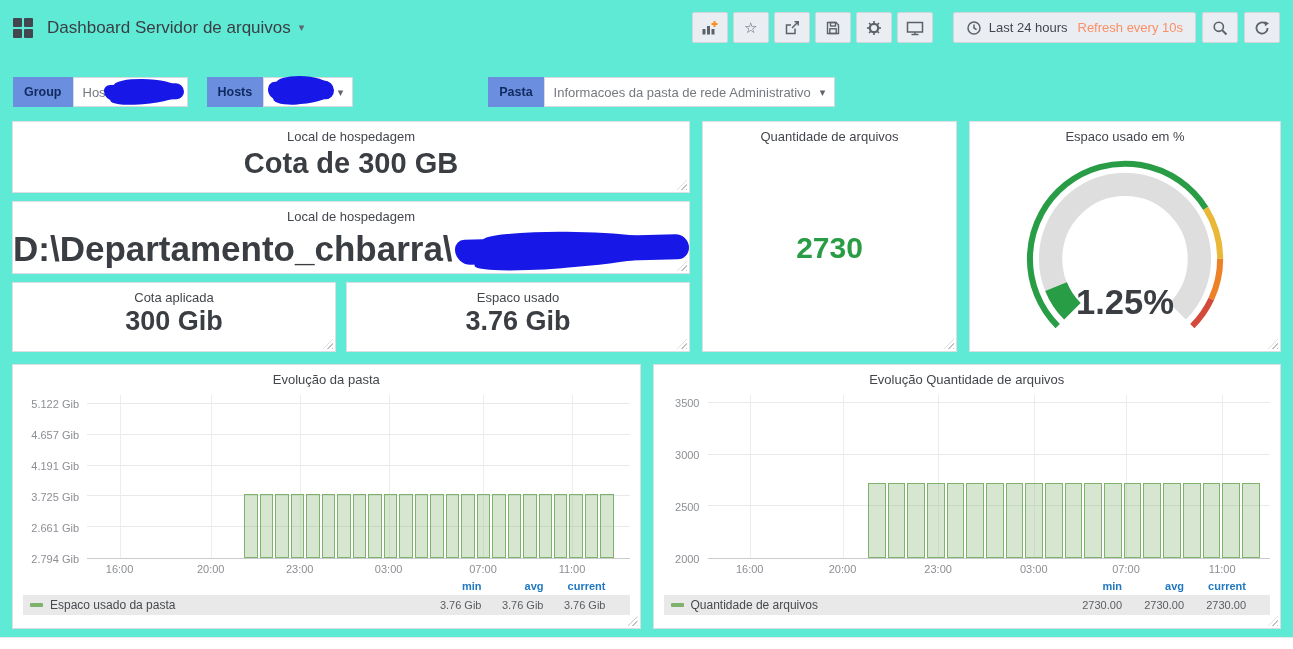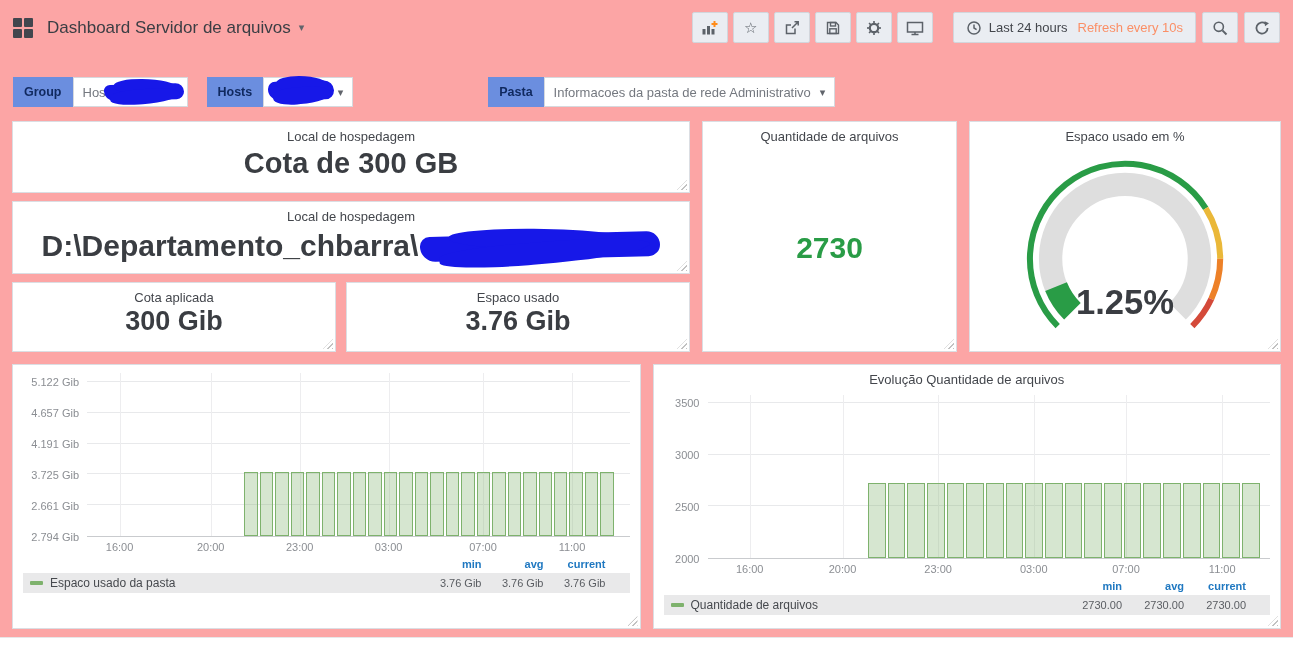--- a/index.html
+++ b/index.html
@@ -1,17 +1,17 @@
 <!DOCTYPE html>
 <html><head>
 <meta charset="utf-8">
 <style>
   * { box-sizing: border-box; margin: 0; padding: 0; }
   body { font-family: "Liberation Sans", sans-serif; background: #fff; }
-  .app { width: 1293px; height: 649px; background: #fca5a5; overflow: hidden; position: relative; }
+  .app { width: 1293px; height: 649px; background: #5eead4; overflow: hidden; position: relative; }
 
   
   .navbar { height: 55px; display: flex; align-items: center; padding: 0 13px; }
   .grid-logo { display: grid; grid-template-columns: 9px 9px; grid-gap: 2px; margin-right: 14px; }
   .grid-logo span { width: 9px; height: 9px; background: #42464e; border-radius: 1px; }
   .dash-title { font-size: 17px; color: #3b3e44; display: flex; align-items: center; gap: 8px; cursor: pointer; }
   .caret { font-size: 11px; color: #60646b; }
 
   .toolbar { margin-left: auto; display: flex; align-items: center; }
   .btn { height: 31px; min-width: 36px; padding: 0 8px; display: inline-flex; align-items: center; justify-content: center;
@@ -51,21 +51,21 @@
   .panel-a { height: 72px; }
   .panel-b { height: 73px; }
   .stats-left-bottom { display: flex; gap: 10px; height: 70px; }
   .panel-c { width: 324px; } .panel-d { flex: 1; }
   .panel-files { width: 255px; display: flex; flex-direction: column; }
   .panel-gauge { flex: 1; display: flex; flex-direction: column; }
 
   .stat-value { text-align: center; font-weight: bold; font-size: 29px; color: #3a3d42; margin-top: 3px; }
   .stat-value-sm { font-size: 27px; margin-top: 1px; }
   .path-line { display: flex; align-items: center; justify-content: center; margin-top: 5px; }
-  .path-text { font-weight: bold; font-size: 30px; color: #3a3d42; white-space: nowrap; }
+  .path-text { font-weight: bold; font-size: 35px; color: #3a3d42; white-space: nowrap; }
   .green-stat { flex: 1; display: flex; align-items: center; justify-content: center;
                 font-size: 30px; font-weight: bold; color: #299c46; }
   .gauge-wrap { flex: 1; display: flex; align-items: center; justify-content: center; }
   .gauge-wrap svg text { font-family: "Liberation Sans", sans-serif; }
 
   
   .charts-row { display: flex; gap: 12px; margin-top: 12px; }
   .chart-panel { flex: 1; height: 265px; }
   .chart-body { display: flex; padding: 8px 10px 0 10px; justify-content: flex-end; }
   .y-axis { position: relative; height: 164px; }
@@ -256,20 +256,21 @@
             <text x="150" y="192" text-anchor="middle" font-size="40" font-weight="bold" fill="#3a3d42">1.25%</text>
           </svg>
         </div>
         <div class="corner-handle"></div>
       </div>
     </div>
 
     <div class="charts-row">
 
       <div class="panel chart-panel">
+        <div class="panel-title">Evolução da pasta</div>
         <div class="chart-body">
           <div class="y-axis" style="width: 64px;">
               <div class="y-tick-label" style="bottom: 94.4039%;">5.122 Gib</div>
               <div class="y-tick-label" style="bottom: 75.5474%;">4.657 Gib</div>
               <div class="y-tick-label" style="bottom: 56.6504%;">4.191 Gib</div>
               <div class="y-tick-label" style="bottom: 37.7534%;">3.725 Gib</div>
               <div class="y-tick-label" style="bottom: 18.897%;">2.661 Gib</div>
               <div class="y-tick-label" style="bottom: 0%;">2.794 Gib</div>
             </div>
           <div class="plot-col">

